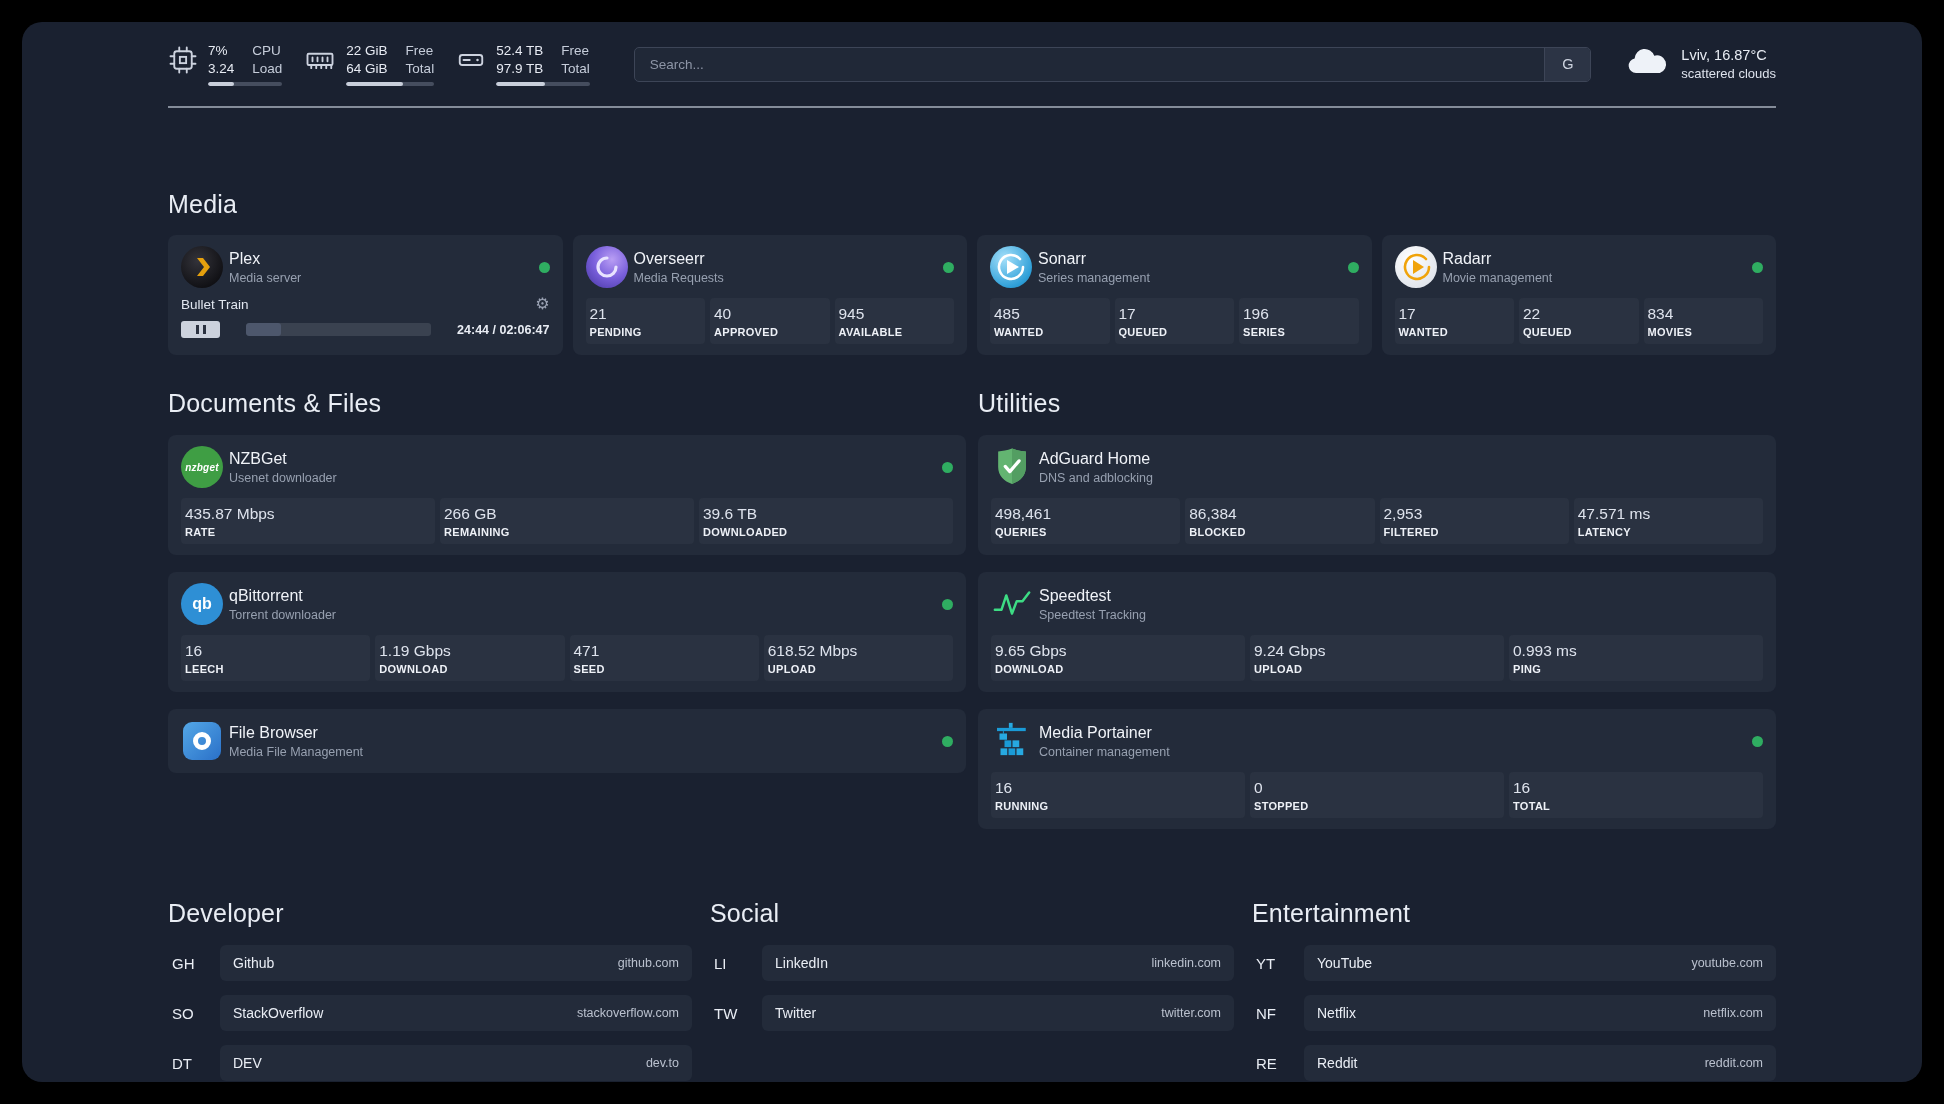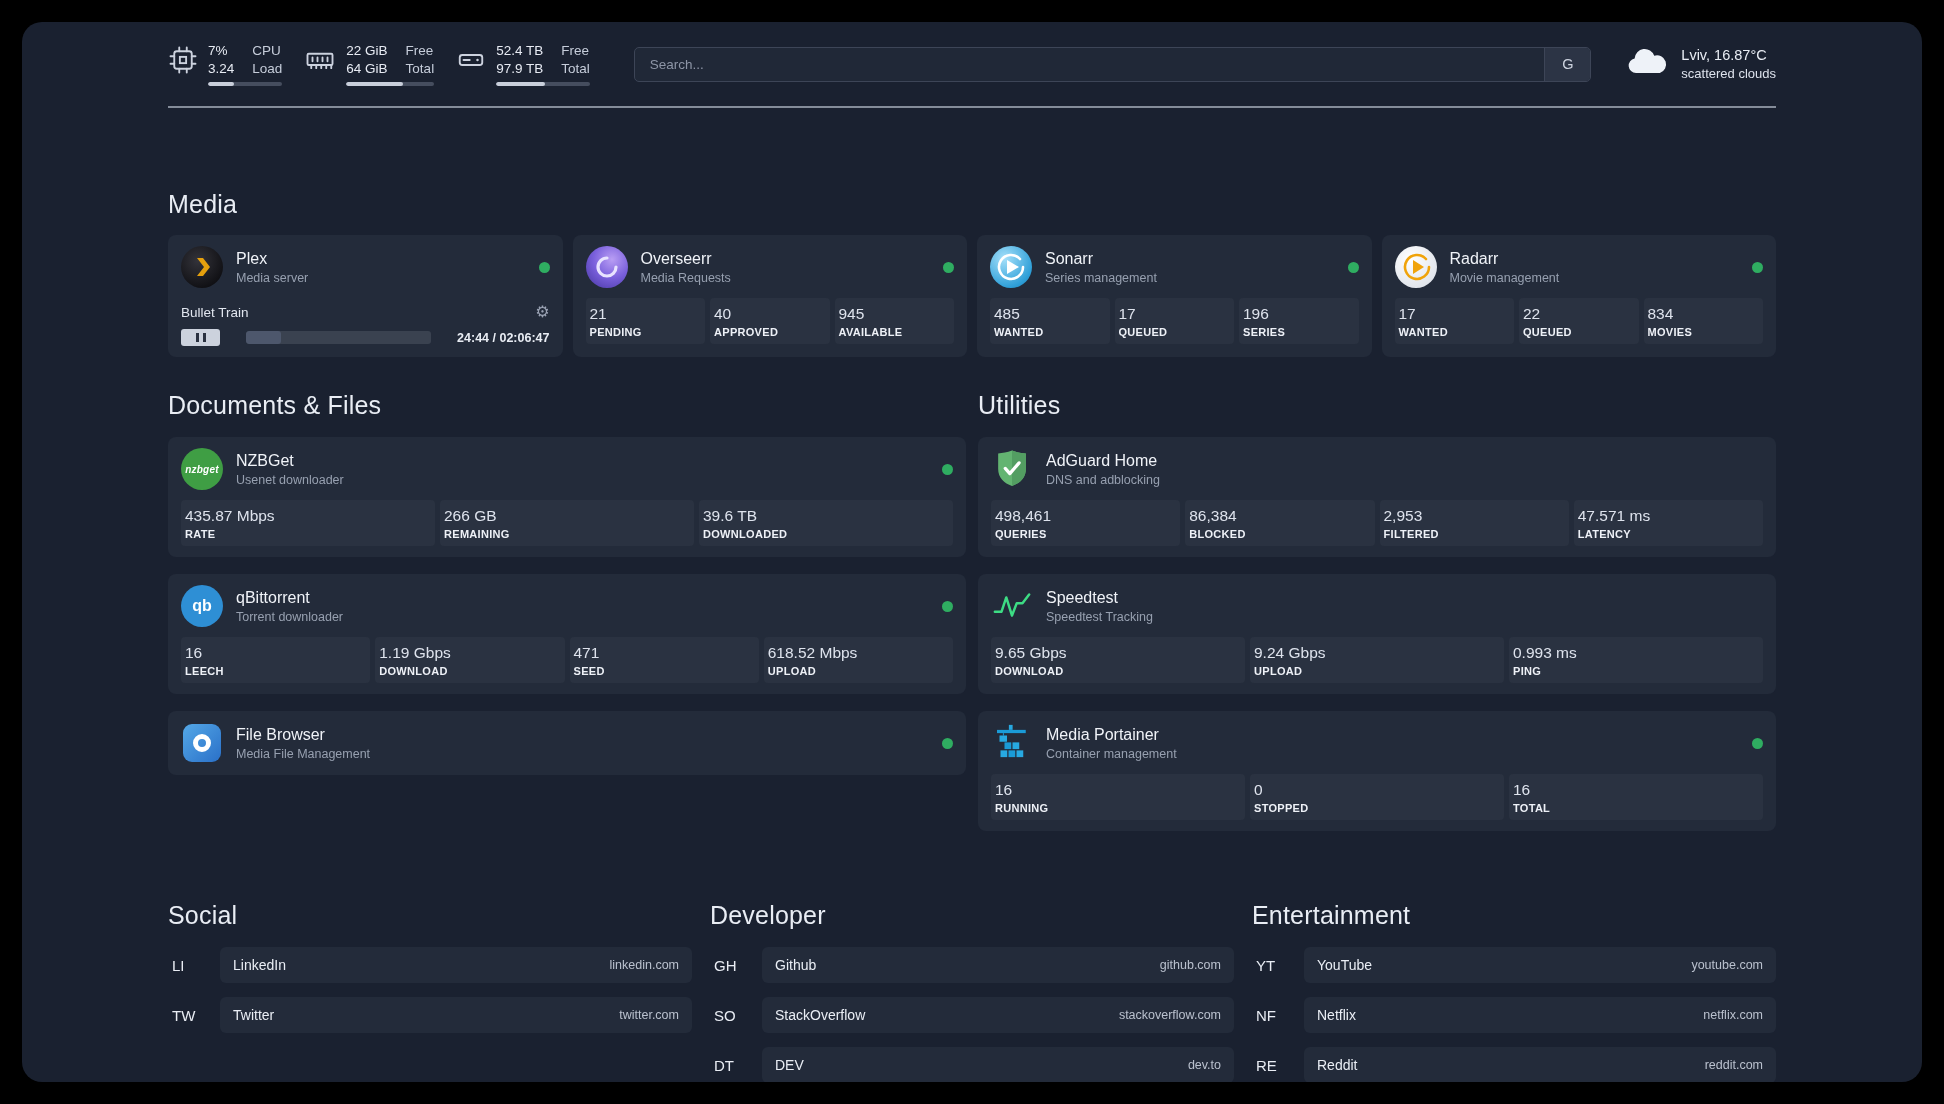--- a/index.html
+++ b/index.html
@@ -64,21 +64,21 @@
   .media-title { margin-top: 82px; }
   .media-grid {
     margin-top: 16px;
     display: grid; grid-template-columns: repeat(4, 1fr); gap: 10px;
   }
 
   .card {
     background: var(--card, #232b3a);
     border-radius: 8px; padding: 11px 13px;
   }
-  .card-header { display: flex; align-items: center; gap: 13px; }
+  .card-header { display: flex; align-items: center; gap: 6px; }
   .icon-box { width: 42px; height: 42px; flex: none; display: flex; align-items: center; justify-content: center; }
   .card-head-text { min-width: 0; }
   .card-title { font-size: 16px; color: #f0f3f8; line-height: 20px; white-space: nowrap; }
   .card-desc { font-size: 12.5px; color: var(--muted, #97a0b0); margin-top: 2px; white-space: nowrap; }
   .status-dot {
     width: 11px; height: 11px; border-radius: 50%;
     background: var(--green, #2fad61); margin-left: auto; flex: none;
   }
 
   .stats {
@@ -86,21 +86,21 @@
     display: grid; grid-auto-flow: column; grid-auto-columns: 1fr; gap: 5px;
   }
   .tile {
     background: var(--tile, #2a3241); border-radius: 4px;
     padding: 7px 4px 6px; text-align: left; overflow: hidden;
   }
   .tile-value { font-size: 15.5px; color: #dee3ed; white-space: nowrap; }
   .tile-label { font-size: 11px; font-weight: 700; color: #eef1f7; margin-top: 3px; letter-spacing: 0.3px; white-space: nowrap; }
 
   
-  .player { margin-top: 16px; }
+  .player { margin-top: 8px; }
   .player-top { display: flex; align-items: center; }
   .player-title { font-size: 13.5px; color: #e1e6ef; }
   .gear { margin-left: auto; color: #99a1b2; font-size: 16px; line-height: 16px; cursor: pointer; }
   .player-bar-row { display: flex; align-items: center; gap: 26px; margin-top: 9px; }
   .pause-btn {
     width: 39px; height: 17px; border-radius: 3px; background: #ccd2dd;
     display: flex; align-items: center; justify-content: center; gap: 4px;
     cursor: pointer; flex: none;
   }
   .pause-btn i { display: block; width: 3px; height: 9px; background: #2a3140; }
@@ -545,58 +545,58 @@
             </div>
           </div>
 
         </div>
       </div>
     </div>
 
     <div class="bookmarks">
 
       <div class="bm-group">
+        <h2 class="section-title">Developer</h2>
+        <div class="bm-row">
+          <span class="bm-abbr">GH</span>
+          <span class="bm-pill">
+            <span class="bm-name">Github</span>
+            <span class="bm-domain">github.com</span>
+          </span>
+        </div>
+        <div class="bm-row">
+          <span class="bm-abbr">SO</span>
+          <span class="bm-pill">
+            <span class="bm-name">StackOverflow</span>
+            <span class="bm-domain">stackoverflow.com</span>
+          </span>
+        </div>
+        <div class="bm-row">
+          <span class="bm-abbr">DT</span>
+          <span class="bm-pill">
+            <span class="bm-name">DEV</span>
+            <span class="bm-domain">dev.to</span>
+          </span>
+        </div>
+      </div>
+
+      <div class="bm-group">
         <h2 class="section-title">Social</h2>
         <div class="bm-row">
           <span class="bm-abbr">LI</span>
           <span class="bm-pill">
             <span class="bm-name">LinkedIn</span>
             <span class="bm-domain">linkedin.com</span>
           </span>
         </div>
         <div class="bm-row">
           <span class="bm-abbr">TW</span>
           <span class="bm-pill">
             <span class="bm-name">Twitter</span>
             <span class="bm-domain">twitter.com</span>
-          </span>
-        </div>
-      </div>
-
-      <div class="bm-group">
-        <h2 class="section-title">Developer</h2>
-        <div class="bm-row">
-          <span class="bm-abbr">GH</span>
-          <span class="bm-pill">
-            <span class="bm-name">Github</span>
-            <span class="bm-domain">github.com</span>
-          </span>
-        </div>
-        <div class="bm-row">
-          <span class="bm-abbr">SO</span>
-          <span class="bm-pill">
-            <span class="bm-name">StackOverflow</span>
-            <span class="bm-domain">stackoverflow.com</span>
-          </span>
-        </div>
-        <div class="bm-row">
-          <span class="bm-abbr">DT</span>
-          <span class="bm-pill">
-            <span class="bm-name">DEV</span>
-            <span class="bm-domain">dev.to</span>
           </span>
         </div>
       </div>
 
       <div class="bm-group">
         <h2 class="section-title">Entertainment</h2>
         <div class="bm-row">
           <span class="bm-abbr">YT</span>
           <span class="bm-pill">
             <span class="bm-name">YouTube</span>

